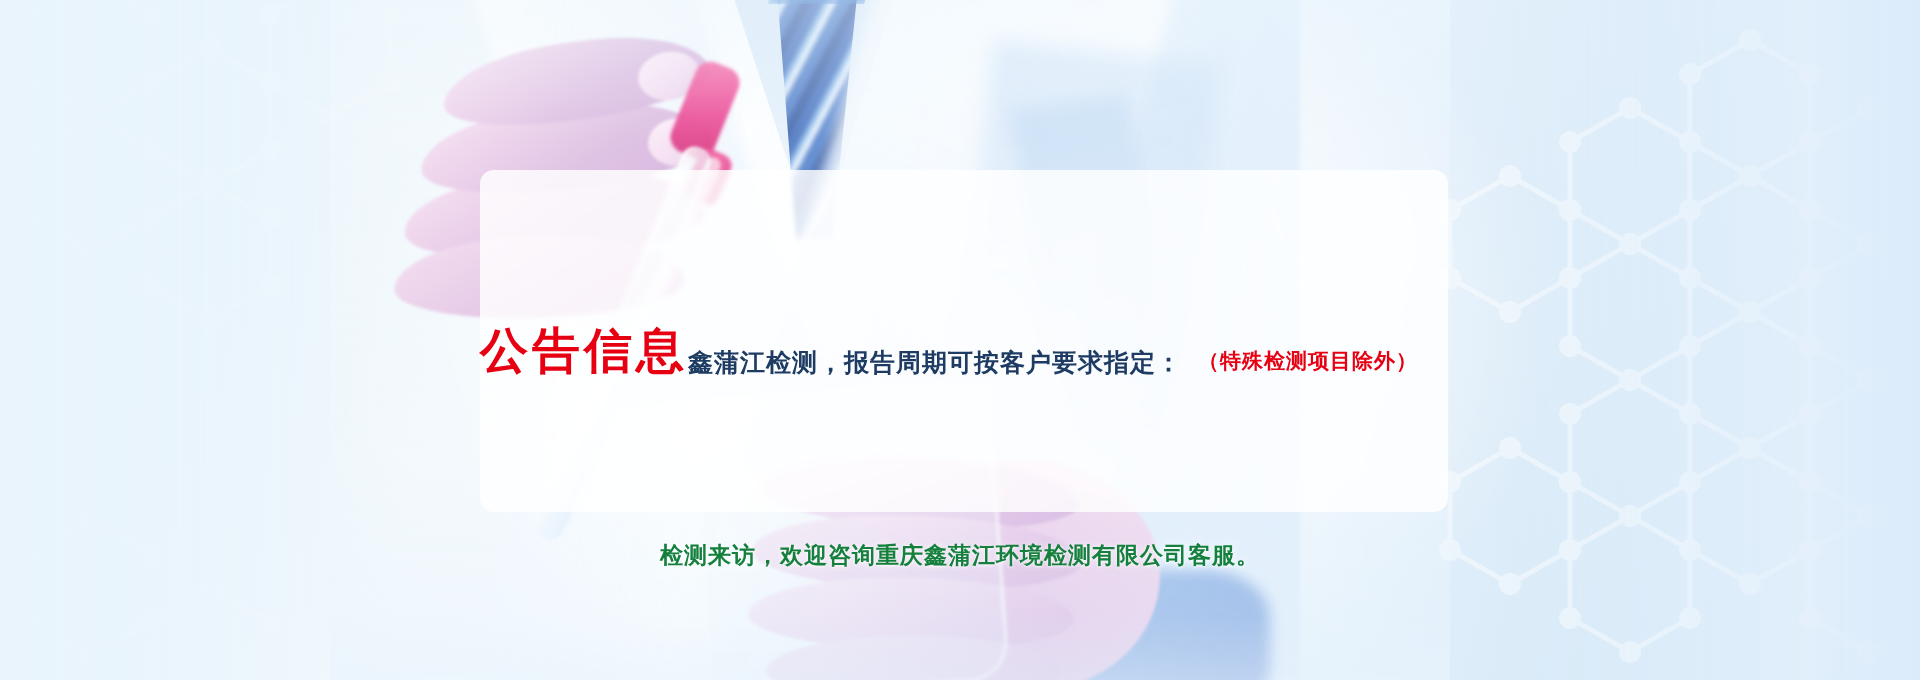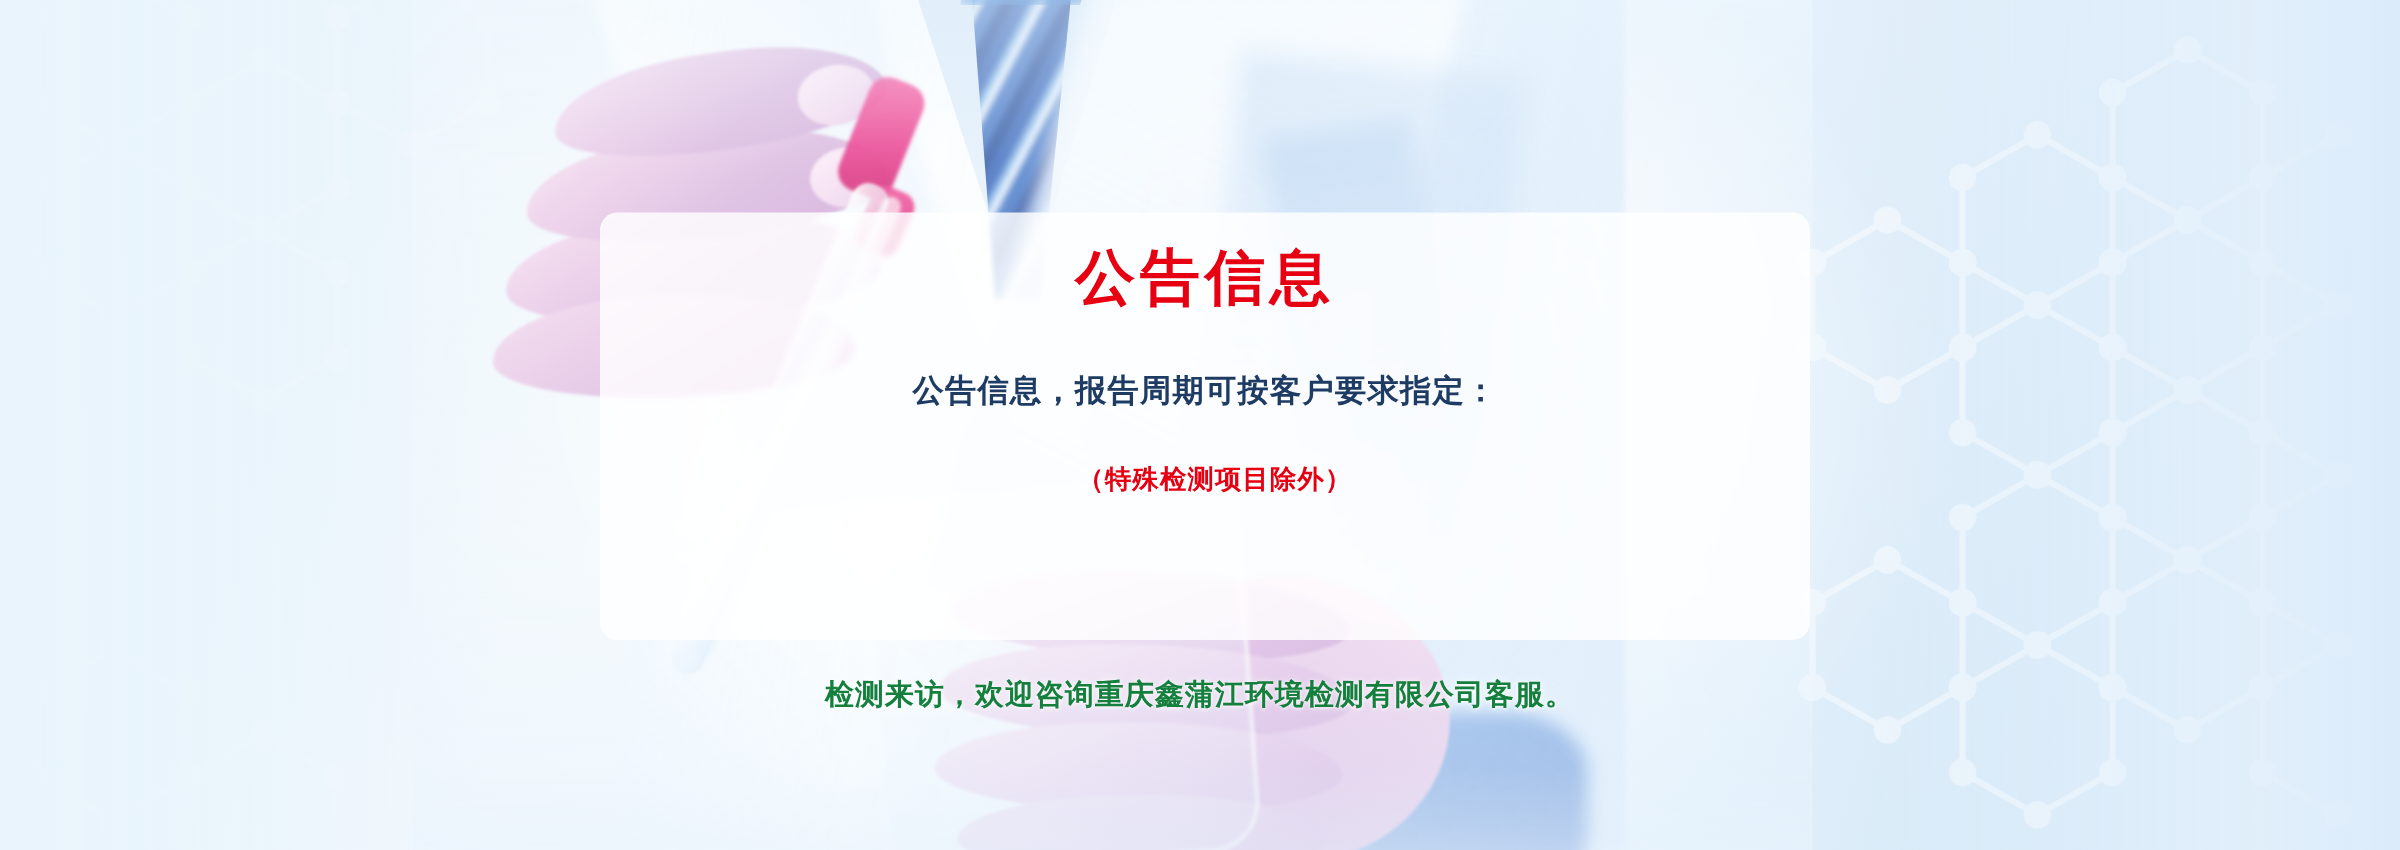--- a/index.html
+++ b/index.html
@@ -338,21 +338,21 @@
     height: 342px;
     background: rgba(255,255,255,0.82);
     border-radius: 14px;
     backdrop-filter: blur(2px);
   }
 
   .card-inner {
     position: absolute;
     inset: 0;
     display: flex;
-    flex-direction: column;
+    flex-direction: row;
     align-items: center;
   }
 
   .headline {
     margin-top: 20px;
     font-size: 48px;
     font-weight: bold;
     letter-spacing: 4px;
     color: #e60012;
     text-shadow: 1px 1px 0 rgba(255,255,255,0.6);
@@ -521,21 +521,21 @@
 
     <div class="photo-haze"></div>
   </div>
 
   <div class="photo-fade"></div>
 
   <div class="card">
     <div class="card-inner">
       <div class="headline">公告信息</div>
 
-      <div class="subtitle">公告信息，报告周期可按客户要求指定：</div>
+      <div class="subtitle">鑫蒲江检测，报告周期可按客户要求指定：</div>
 
 
       <div class="note">（特殊检测项目除外）</div>
     </div>
   </div>
 
   <div class="footer-line">检测来访，欢迎咨询重庆鑫蒲江环境检测有限公司客服。</div>
 
 </div>
 

